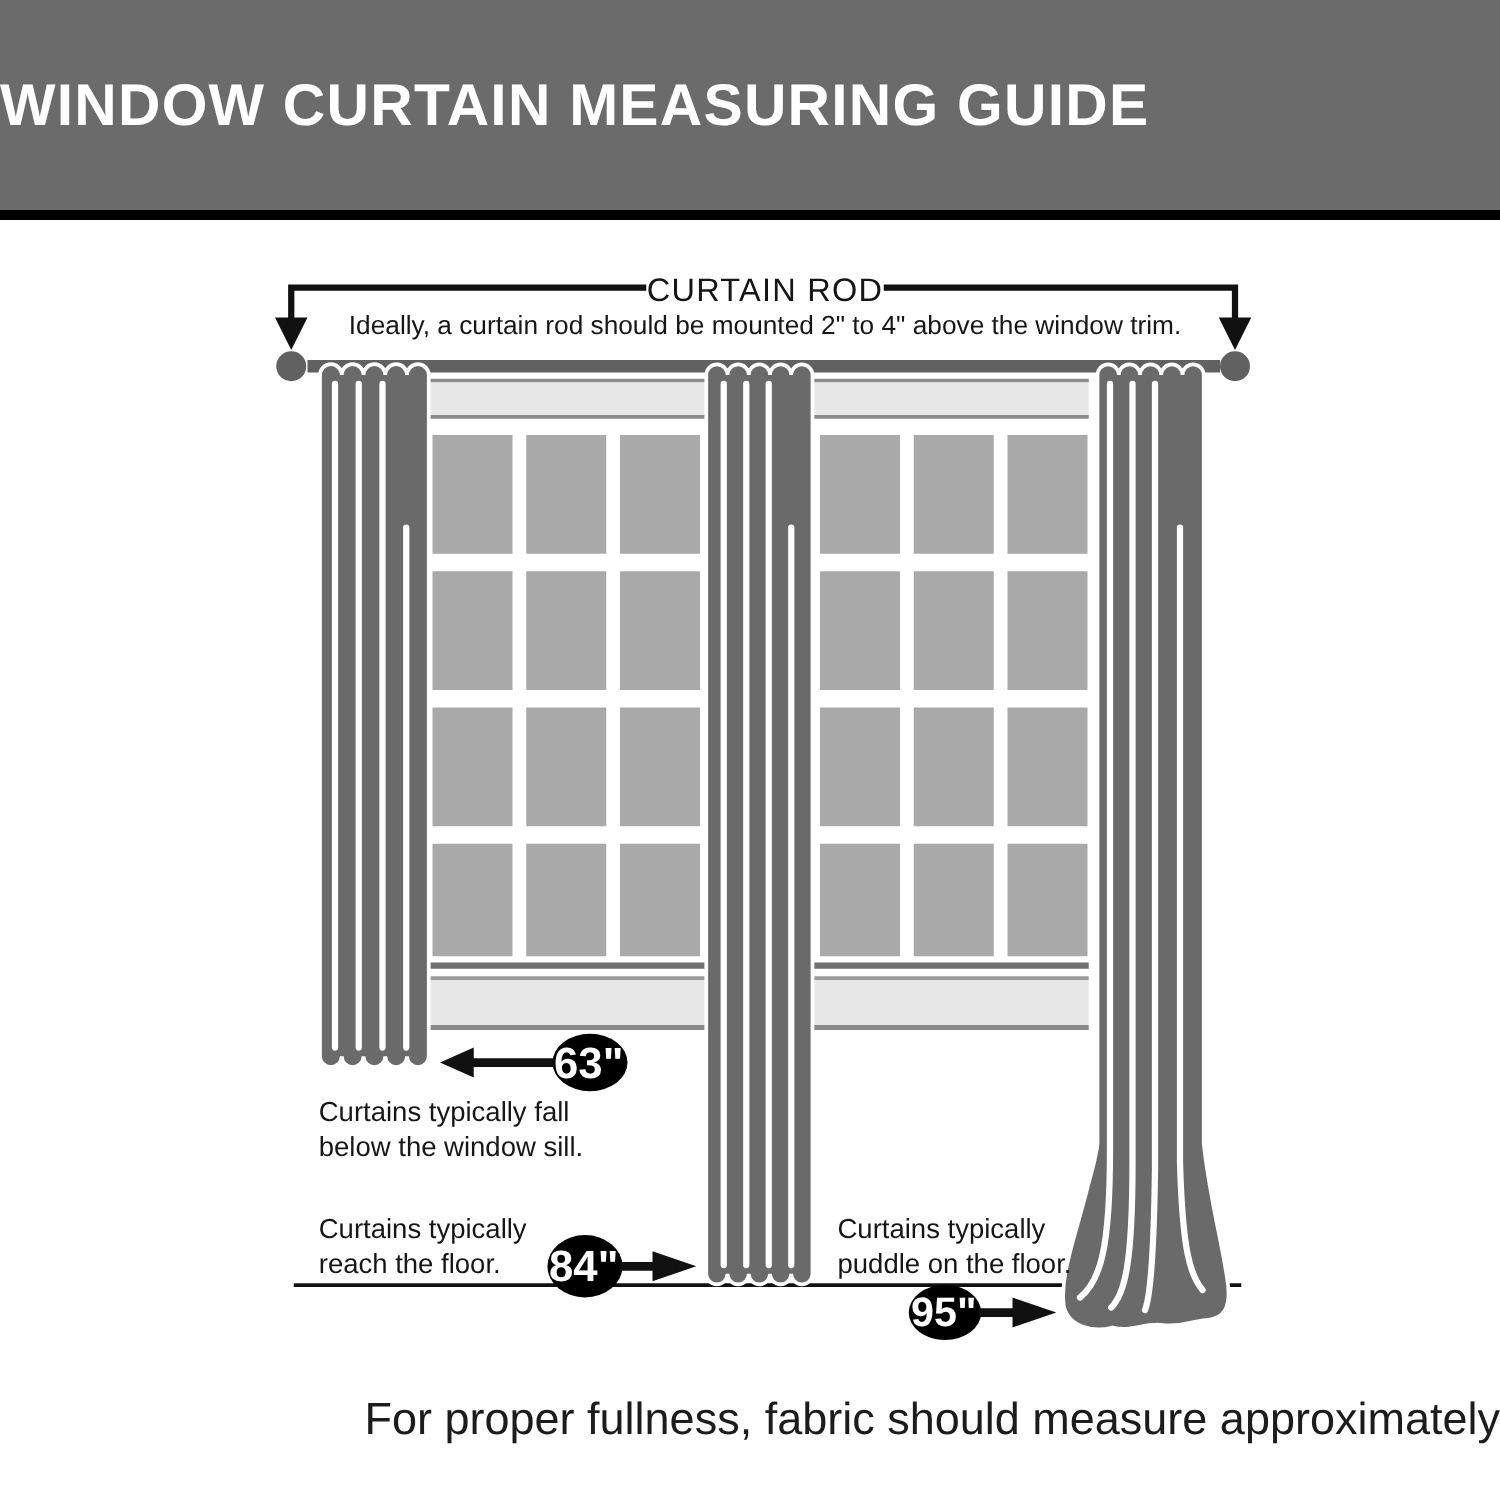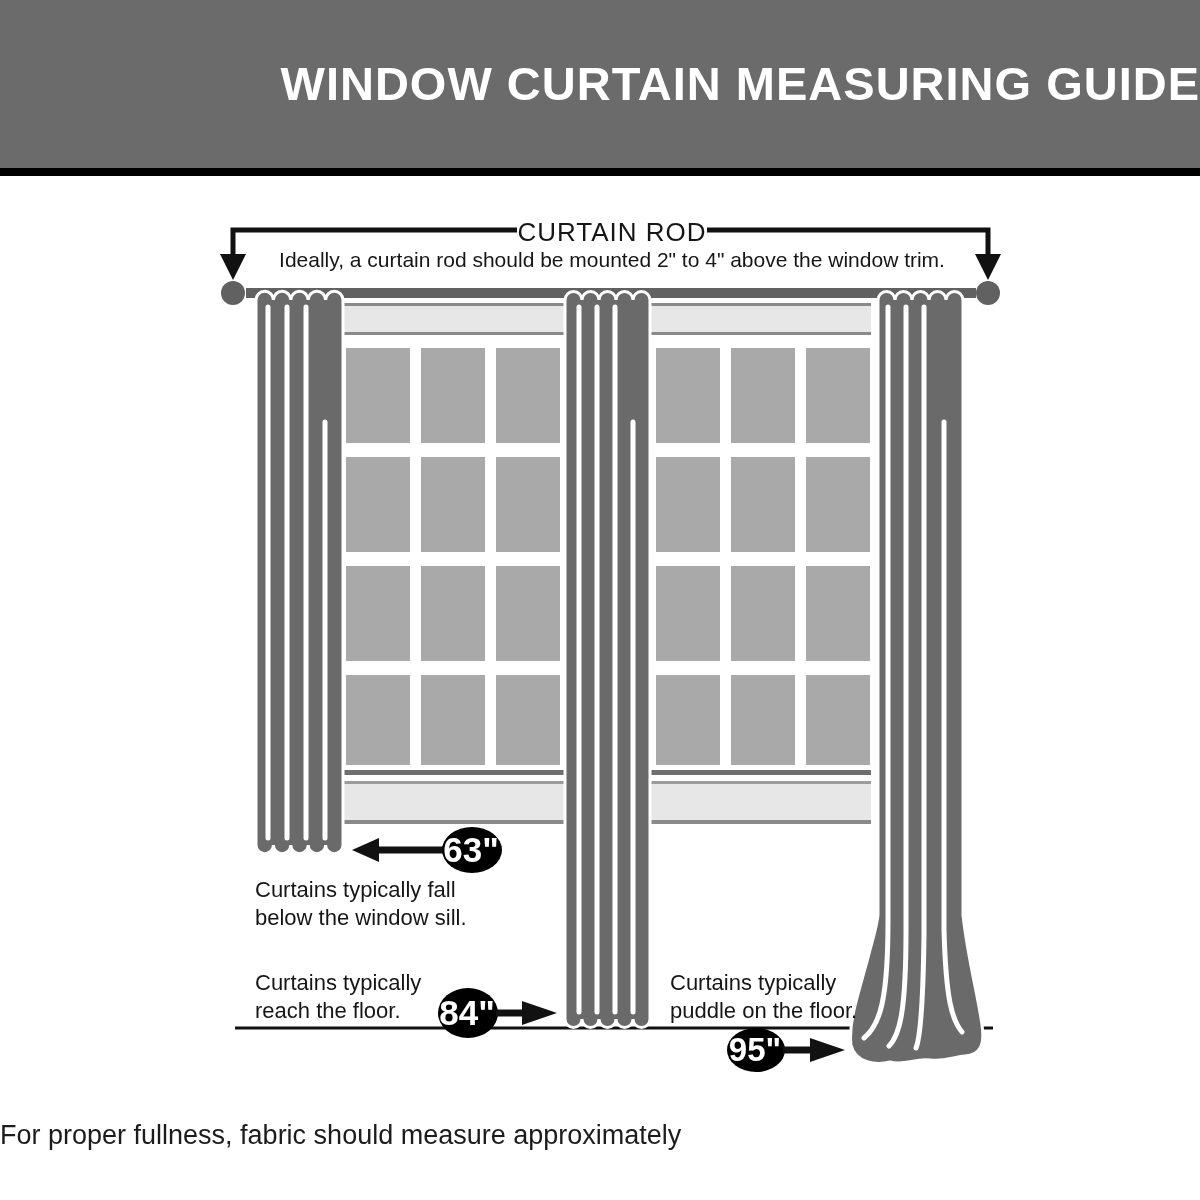--- a/index.html
+++ b/index.html
@@ -5,34 +5,34 @@
   html,body{margin:0;padding:0;}
   body{
     width:1200px;height:1200px;position:relative;background:#ffffff;
     font-family:"Liberation Sans", sans-serif;overflow:hidden;
   }
   .header{
     position:absolute;top:0;left:0;width:1200px;height:168px;
     background:#6b6b6b;border-bottom:8px solid #000000;
   }
   .header .title{
-    width:100%;text-align:right;line-height:168px;
+    width:100%;text-align:left;line-height:168px;
     font-size:47px;font-weight:700;letter-spacing:1px;color:#ffffff;
     white-space:nowrap;
   }
   svg.diagram{position:absolute;top:0;left:0;}
   svg text{font-family:"Liberation Sans", sans-serif;fill:#161616;}
   text.rod-label{font-size:26px;letter-spacing:1px;}
   text.rod-note{font-size:21px;}
   text.note{font-size:22px;}
   text.badge-txt{font-size:35px;font-weight:700;fill:#ffffff;}
   text.badge-txt.small{font-size:33px;}
   .footer{
     position:absolute;top:1116px;left:0;width:1200px;
-    text-align:left;font-size:27px;line-height:38px;color:#1c1c1c;
+    text-align:right;font-size:36px;line-height:38px;color:#1c1c1c;
   }
 </style>
 </head>
 <body>
 
 <div class="header">
   <div class="title">WINDOW CURTAIN MEASURING GUIDE</div>
 </div>
 
 <svg class="diagram" width="1200" height="1200" viewBox="0 0 1200 1200">

